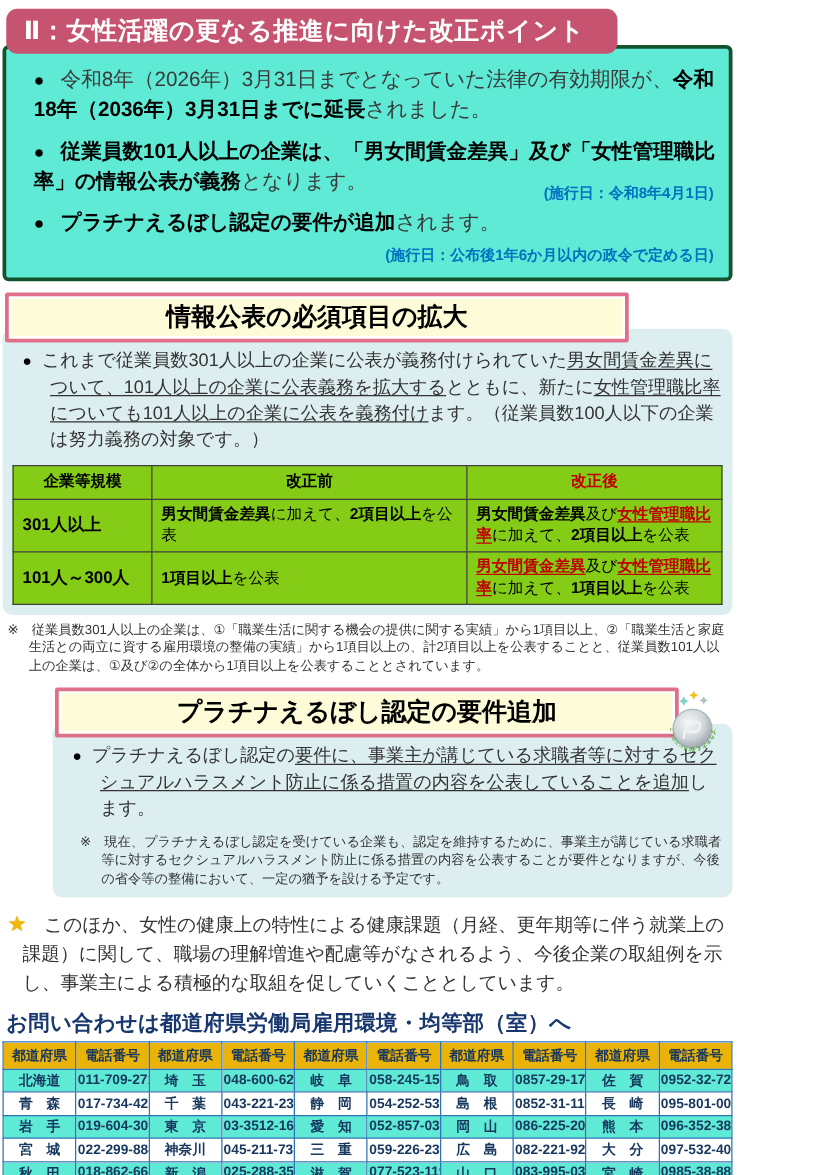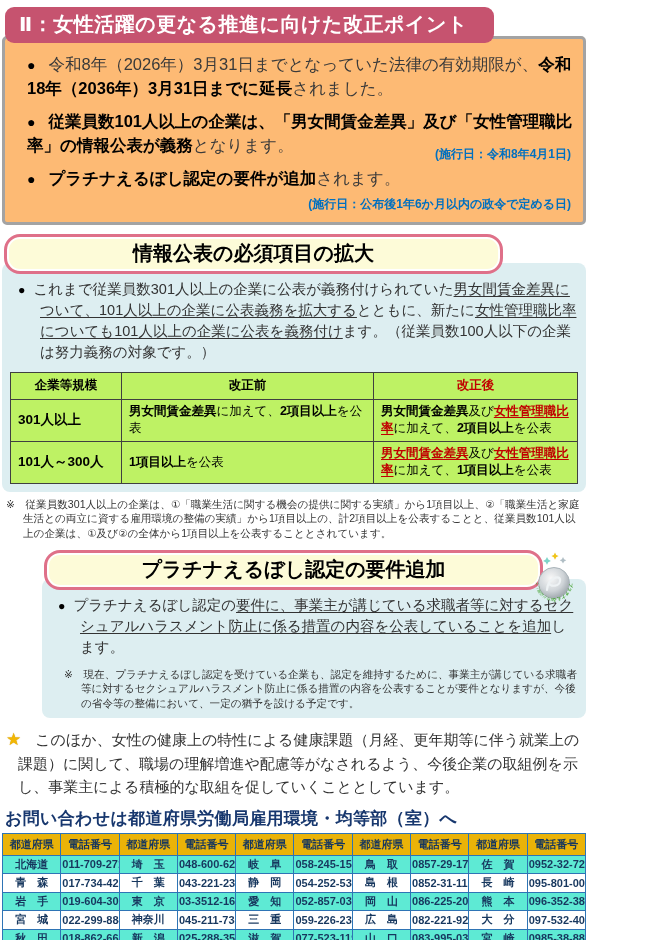--- a/index.html
+++ b/index.html
@@ -11,50 +11,50 @@
   .page{width:588px;height:940px;position:relative;box-sizing:border-box;padding:0 2px;}
 
   
   .ribbon{
     display:inline-block;position:relative;z-index:3;margin:7px 0 0 3px;
     background:#c6536f;color:#fff;font-size:20px;font-weight:700;
     padding:4px 26px 5px 14px;border-radius:9px;letter-spacing:.5px;
   }
   
   .pink-box{
-    position:relative;z-index:1;margin:-7px 0 0 0;background:#fdba74;
-    border:3px solid #a3a3a3;border-radius:5px;padding:14px 8px 4px 8px;box-sizing:border-box;
+    position:relative;z-index:1;margin:-7px 0 0 0;background:#5eead4;
+    border:3px solid #14532d;border-radius:5px;padding:14px 8px 4px 8px;box-sizing:border-box;
   }
   .bullet{position:relative;margin:0 0 9px 0;padding-left:14px;color:#3a3a3a;}
   .bullet .dot{color:#000;margin-right:13px;font-size:0.85em;}
   .big{font-size:16.5px;line-height:1.45;}
   .sg-b{font-weight:700;color:#000;}
   .sg-u{text-decoration:underline;text-underline-offset:2px;}
   .sg-r{color:#c00000;font-weight:700;text-decoration:underline;text-underline-offset:2px;}
   .note-blue{color:#0070c0;font-weight:700;font-size:12px;text-align:right;line-height:1.15;padding-right:4px;}
   .pull{margin:-19px 0 6px 0;}
   .own-line{margin:-2px 0 6px 0;}
 
   
   .sec-header{
     width:499px;box-sizing:border-box;position:relative;z-index:2;
-    margin:9px 0 0 2px;background:#fdfbd8;border:3px solid #df7089;border-radius:16px;
+    margin:9px 0 0 2px;background:#fdfbd8;border:3px solid #df7089;border-radius:2px;
     box-shadow:inset 0 0 0 2px #ffffff;
     font-size:20px;font-weight:700;color:#000;text-align:center;padding:3px 0 4px 0;
   }
   
   .cyan-box{
     position:relative;z-index:1;margin:-11px 0 0 0;background:#ddeef1;
     border-radius:8px;padding:16px 8px 8px 8px;box-sizing:border-box;
   }
   .mid{font-size:14.5px;line-height:1.45;padding-left:30px;text-indent:-22px;color:#333;}
   .mid .dot{margin-right:8px;}
 
   
-  .rule-table{width:100%;border-collapse:collapse;background:#bef264;color:#000;
+  .rule-table{width:100%;border-collapse:collapse;background:#84cc16;color:#000;
     font-size:12.5px;line-height:1.4;margin-top:4px;}
   .rule-table th,.rule-table td{border:1.6px solid #404040;padding:3px 7px;vertical-align:middle;}
   .rule-table th{text-align:center;font-weight:700;padding:4px 2px;}
   .rule-table .red-h{color:#c00000;}
   .rule-table td.size{width:96px;text-align:left;font-weight:700;font-size:13.5px;}
   .rule-table td.before{width:237px;}
 
   
   .fn{font-size:10.6px;line-height:1.38;color:#333;margin:5px 2px 0 4px;
       padding-left:17px;text-indent:-17px;}

